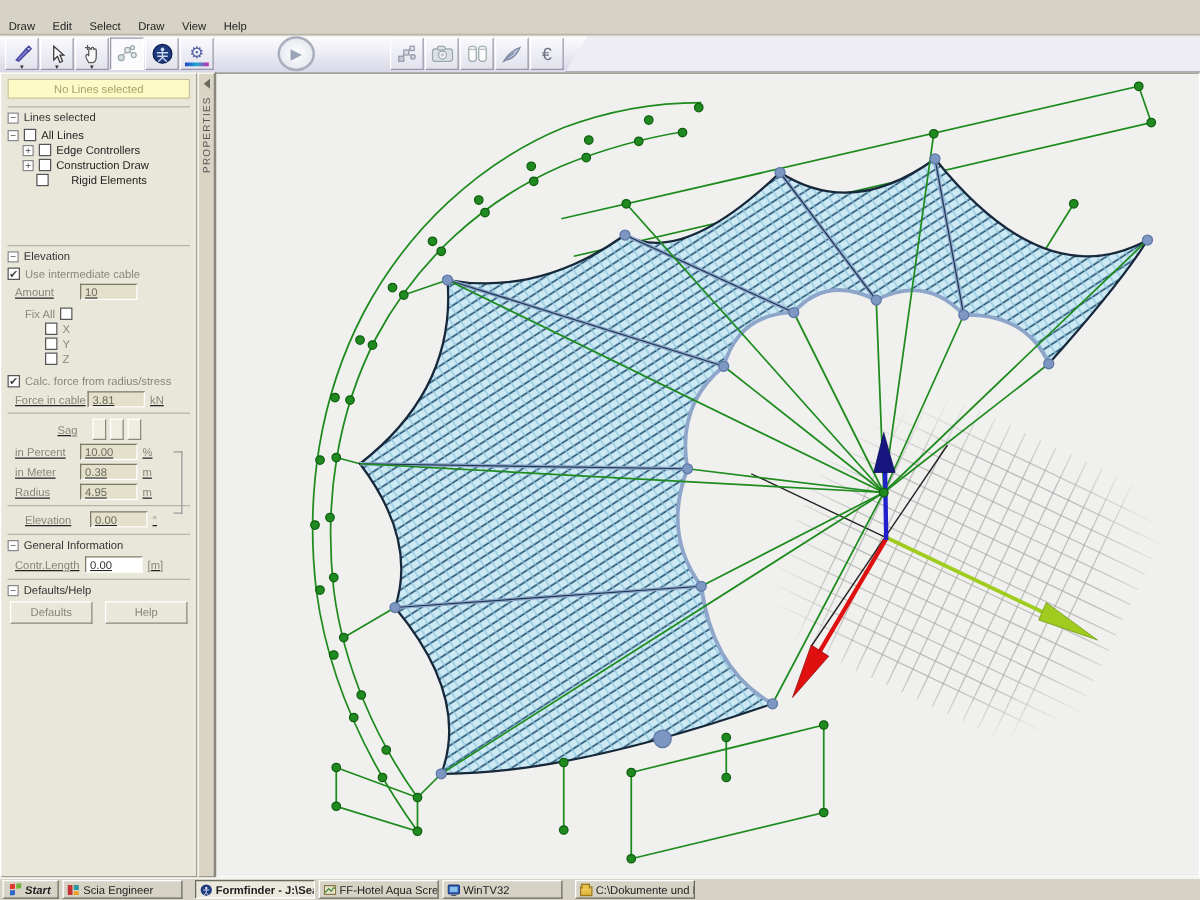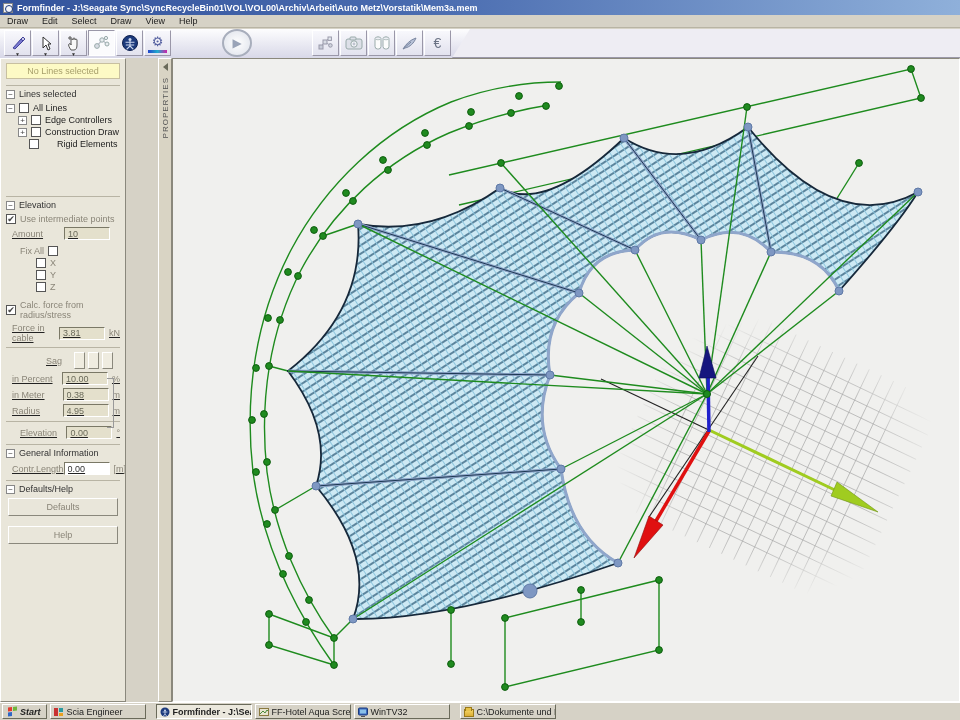--- a/index.html
+++ b/index.html
@@ -48,21 +48,21 @@
   .lenz-sub { font-size:5px; color:#aaa; letter-spacing:2px; margin-left:9px; }
   .sefar-name { font-weight:bold; color:#1c1c1c; letter-spacing:4px; font-size:9px; }
   .sefar-sq { display:flex; gap:5px; margin-left:13px; margin-top:1px; }
   .sefar-sq i { width:4px; height:4px; display:block; }
   .carl { font-weight:bold; color:#cc2222; font-size:11px; letter-spacing:0; }
 
   
   .content { position:absolute; left:0; top:58px; right:0; bottom:18px; }
 
   
-  .panel { position:absolute; left:0; top:0; width:126px; bottom:0; background:#e9e6da;
+  .panel { position:absolute; left:0; top:0; width:158px; bottom:0; background:#e9e6da;
     border:1px solid; border-color:#fff #8a887c #8a887c #fff; padding:4px 5px; overflow:hidden; }
   .banner { background:#fdfac5; border:1px solid #c8c0a0; text-align:center; color:#a8a06c;
     padding:2px 0; margin-bottom:6px; }
   .sect { border-top:1px solid #b8b4a4; margin-top:5px; padding-top:3px; }
   .sect:first-of-type { border-top:none; margin-top:0; }
   .shead { display:flex; align-items:center; gap:4px; margin-bottom:4px; color:#333; }
   .boxminus { width:9px; height:9px; border:1px solid #888; background:#fff; font-size:8px;
     line-height:7px; text-align:center; color:#444; flex:0 0 9px; }
   .trow { display:flex; align-items:center; gap:4px; margin:2px 0 2px 0; }
   .indent1 { margin-left:12px; } .indent3 { margin-left:30px; }
@@ -73,21 +73,21 @@
   .flabel { width:52px; color:#8a8578; }
   .ffield { border:1px solid; border-color:#7a7866 #fff #fff #7a7866; background:#e4e0cc;
     color:#6a6a5a; padding:1px 3px; width:46px; height:13px; font-size:9px;
     font-family:"Liberation Sans",sans-serif; }
   .ffield.white { background:#fff; color:#333; }
   .funit { margin-left:4px; color:#8a8578; }
   .sagbtns { display:flex; gap:3px; }
   .sagbtn { width:11px; height:17px; border:1px solid; border-color:#fff #8a887c #8a887c #fff; background:#efece0; }
   .bracket { position:absolute; right:6px; width:7px; border:1px solid #999; border-left:none; }
   .hr { border-top:1px solid #b8b4a4; margin:4px 0; }
-  .btnrow { display:flex; gap:10px; margin:4px 2px;flex-direction:column; }
+  .btnrow { display:flex; gap:10px; margin:4px 2px; }
   .pbtn { flex:1; border:1px solid; border-color:#fff #8a887c #8a887c #fff; background:#e9e6da;
     color:#8a8578; text-align:center; padding:3px 0; }
 
   
   .propstrip { position:absolute; left:158px; top:0; width:14px; bottom:0; background:#d9d4c4;
     border:1px solid; border-color:#fff #8a887c #8a887c #fff; }
   .collapsearrow { display:block; width:0; height:0; margin:4px auto 6px auto;
     border-top:4px solid transparent; border-bottom:4px solid transparent; border-right:5px solid #6a6a5a; }
   .vtext { writing-mode:vertical-rl; transform:rotate(180deg); font-size:8px; color:#555;
     letter-spacing:1px; margin-left:2px; }
@@ -112,24 +112,20 @@
   .gapsep { width:4px; }
   .folder { background:linear-gradient(#f4d464,#dcae34); border:1px solid #9a7a1a; position:relative; }
   .folder::before { content:""; position:absolute; left:0; top:-3px; width:5px; height:3px;
     background:#e8c34a; border:1px solid #9a7a1a; border-bottom:none; }
 </style>
 </head>
 <body>
 
 <div class="window">
 
-  <div class="titlebar">
-    <span class="appicon"></span>
-    <span class="ttext">Formfinder - J:\Seagate Sync\SyncRecycleBin01\VOL\VOL00\Archiv\Arbeit\Auto Metz\Vorstatik\Mem3a.mem</span>
-  </div>
 
   <div class="menubar">
     <span>Draw</span>
     <span>Edit</span>
     <span>Select</span>
     <span>Draw</span>
     <span>View</span>
     <span>Help</span>
   </div>
 
@@ -277,21 +273,21 @@
         <div style="height:40px"></div>
       </div>
 
       <div class="sect">
         <div class="shead">
           <span class="boxminus">−</span>
           <span>Elevation</span>
         </div>
         <div class="trow">
           <span class="cb">✔</span>
-          <span class="gray">Use intermediate points</span>
+          <span class="gray">Use intermediate cable</span>
         </div>
         <div class="fieldrow">
           <span class="flabel">Amount</span>
           <input class="ffield" readonly="" value="10" style="">
         </div>
         <div class="trow" style="margin-left:14px; margin-top:6px;">
           <span class="gray" style="width:24px;">Fix All</span>
           <span class="cb"></span>
         </div>
         <div class="trow indent3">

